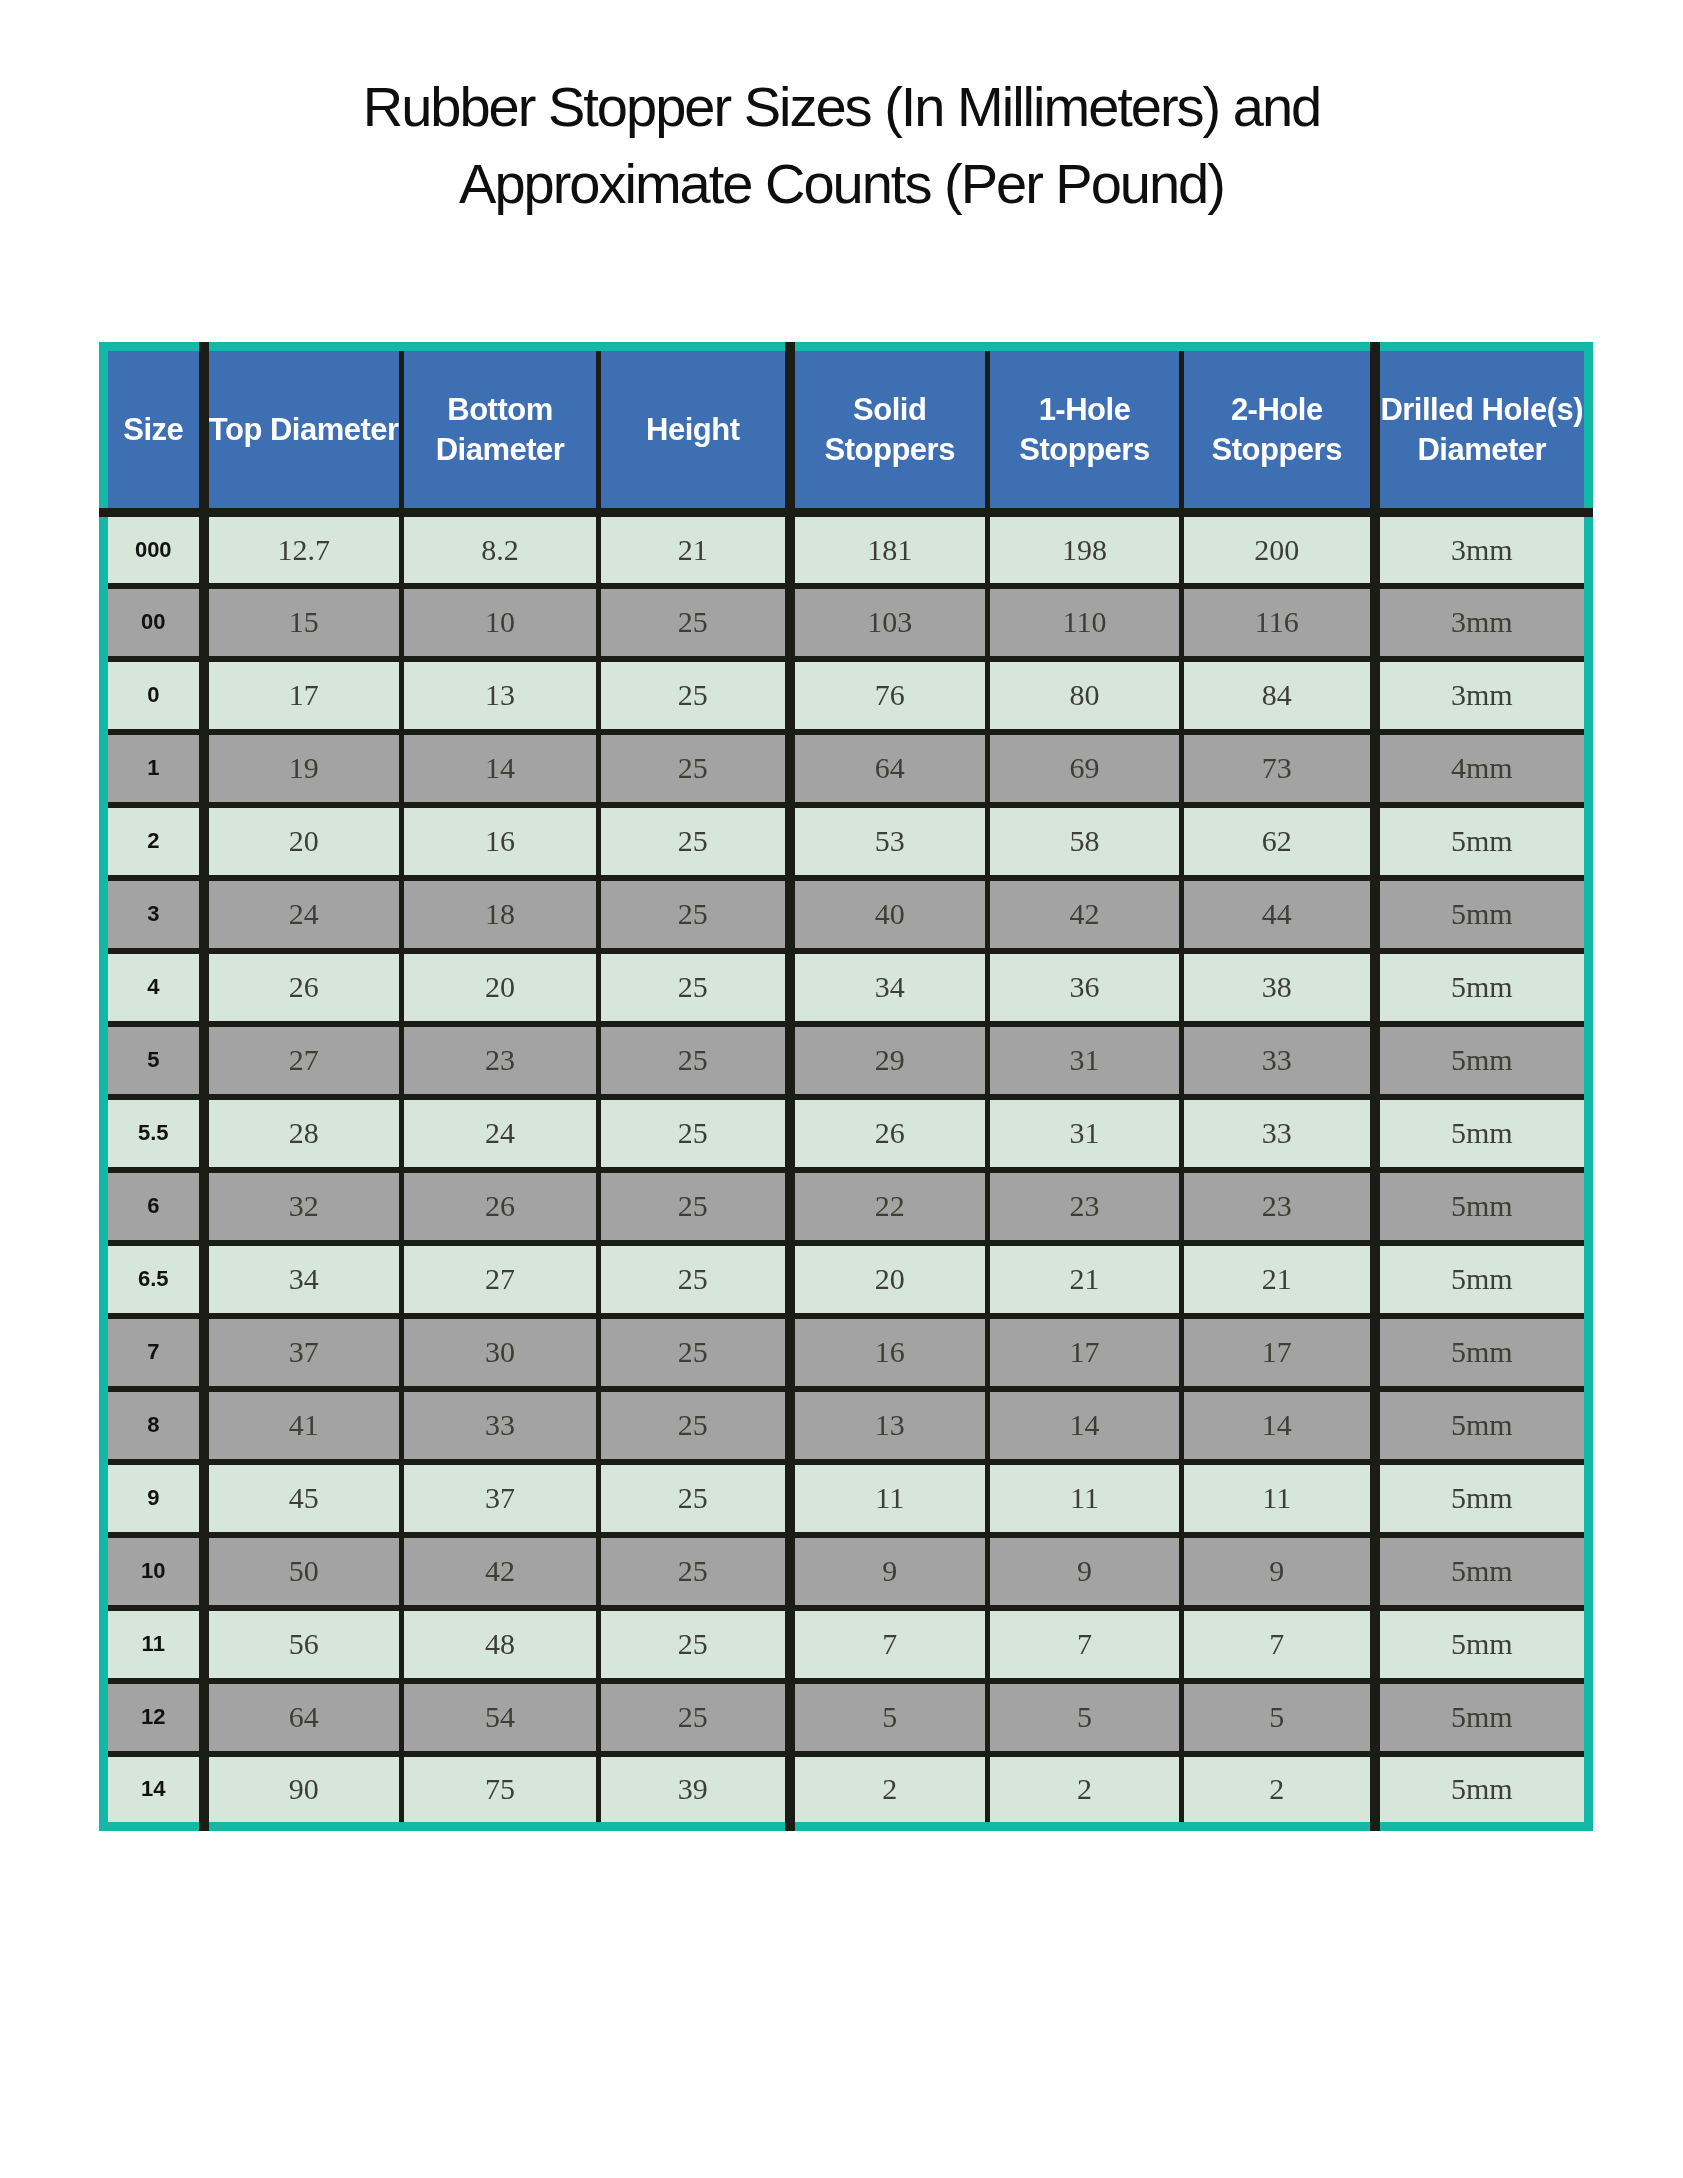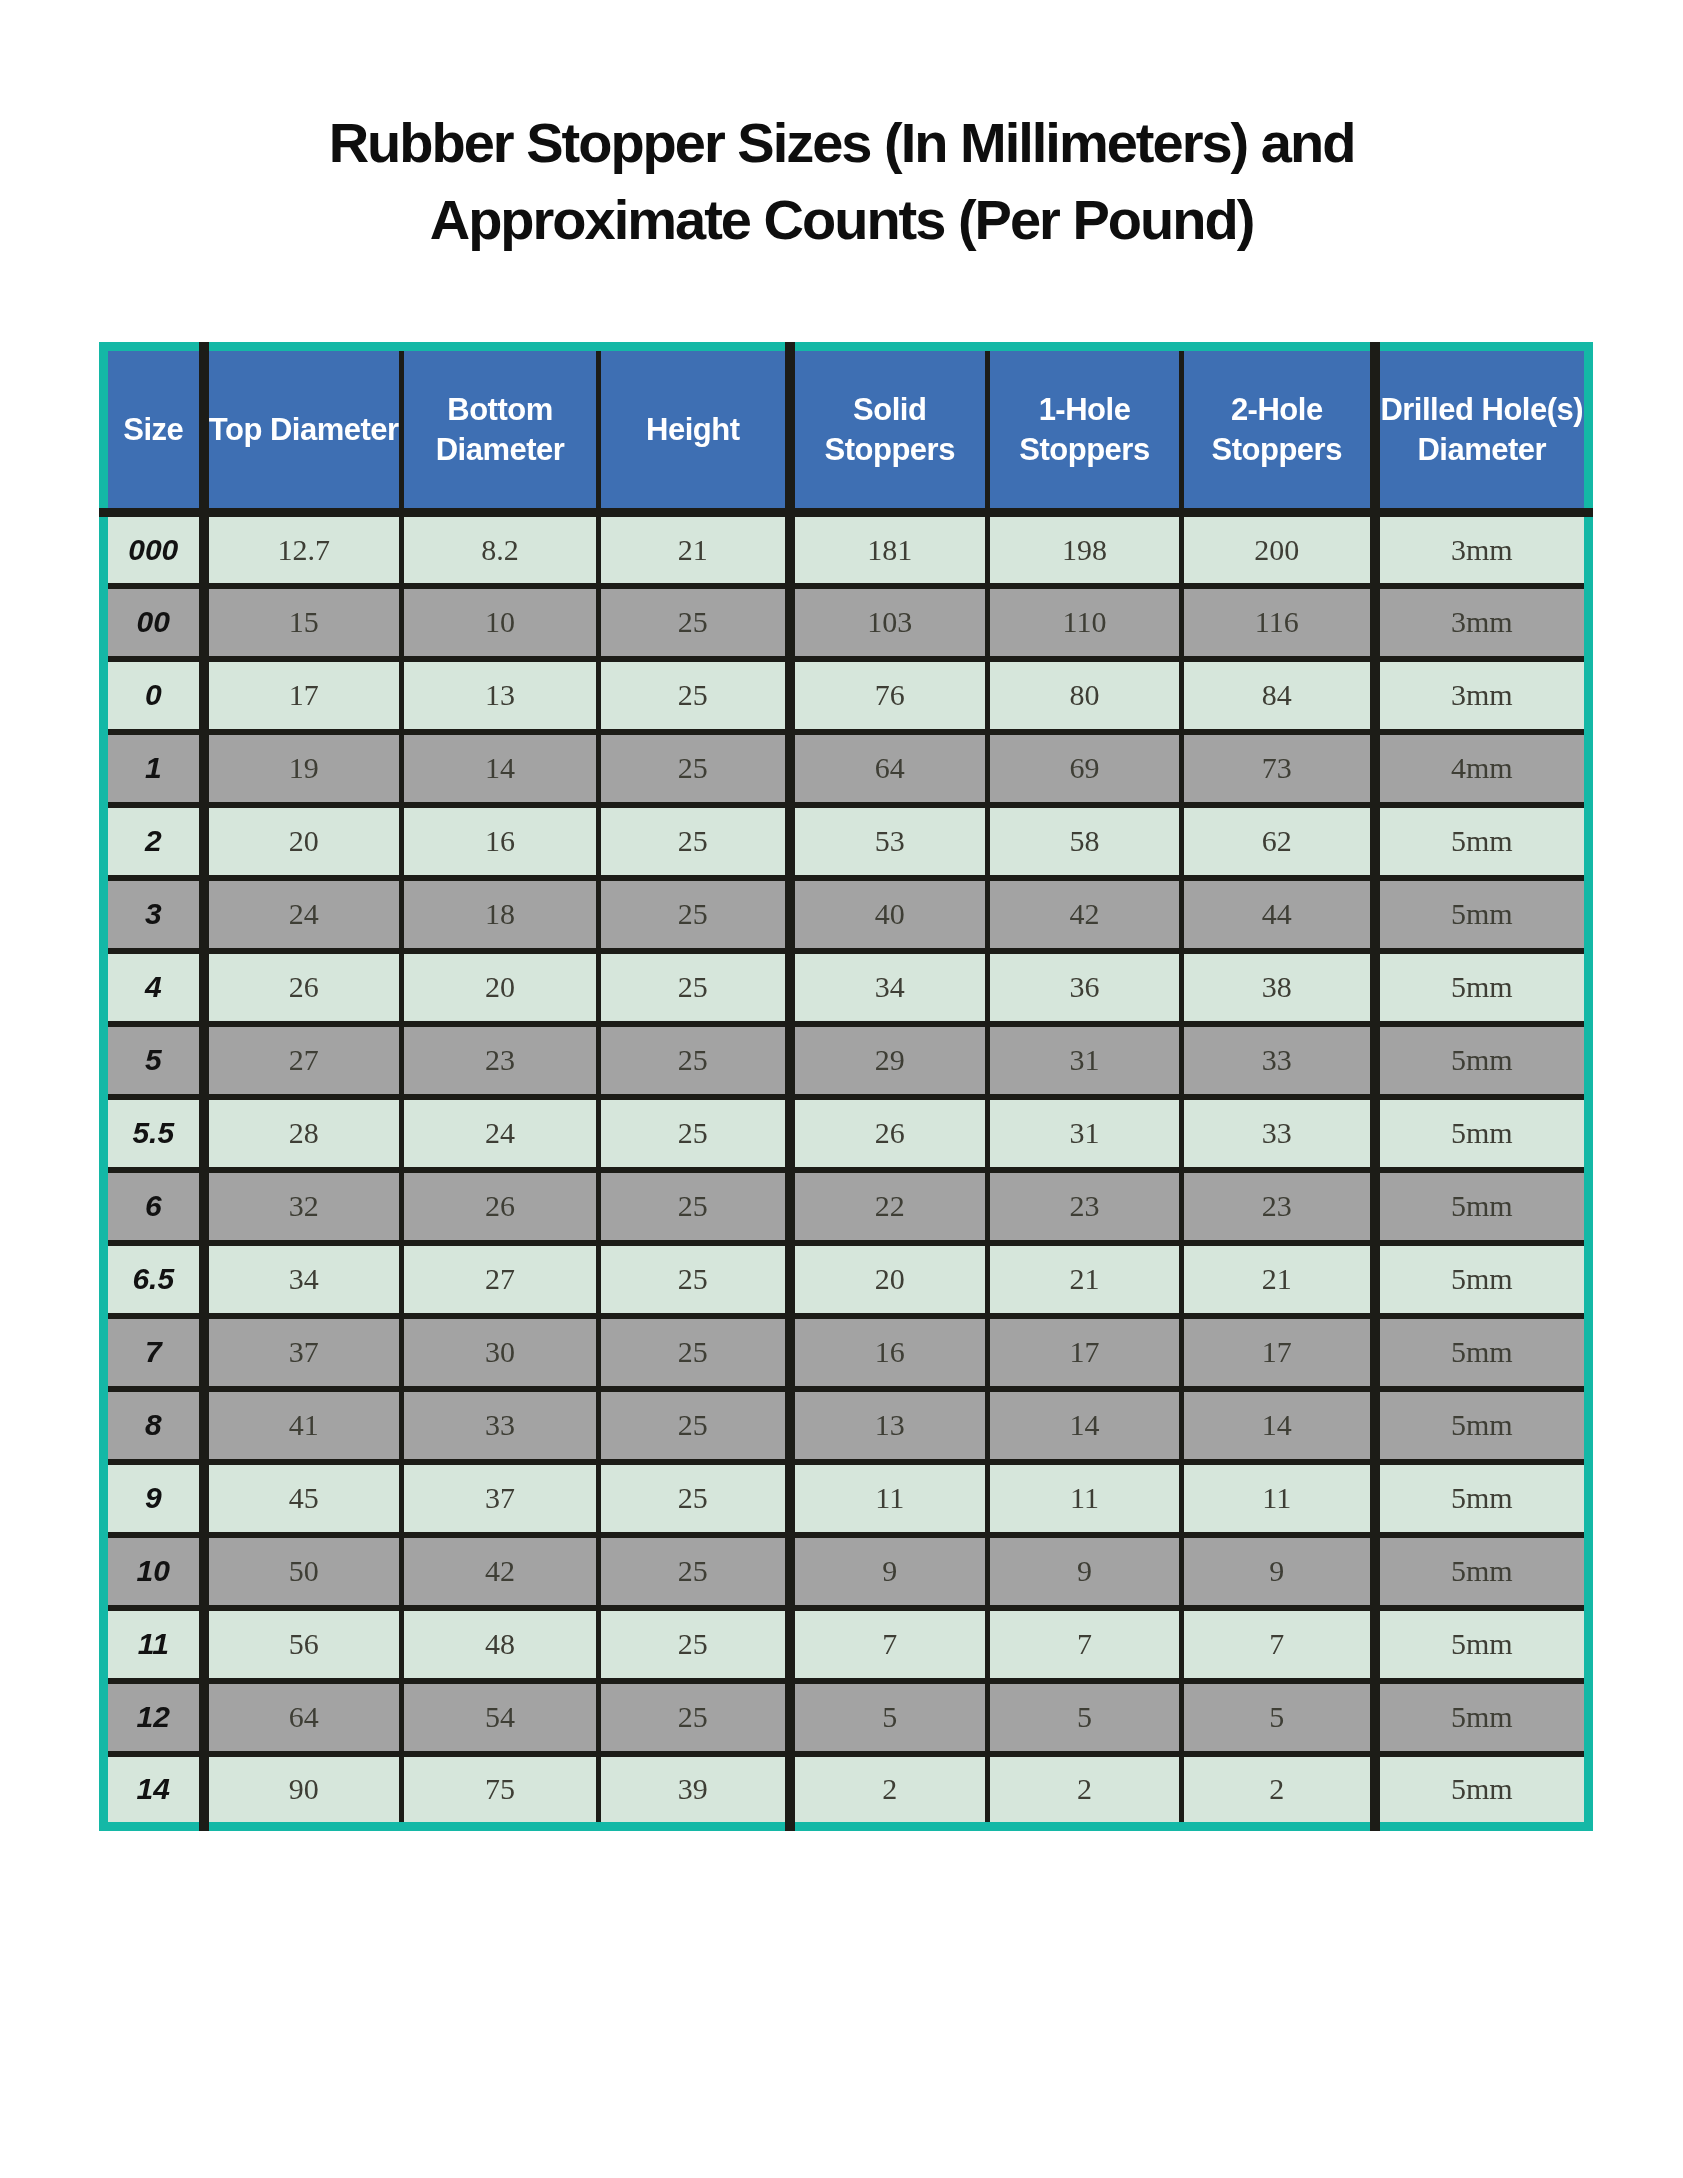--- a/index.html
+++ b/index.html
@@ -5,24 +5,24 @@
   html, body { margin: 0; padding: 0; }
   body {
     width: 1683px;
     height: 2178px;
     position: relative;
     background: #ffffff;
     font-family: "Liberation Sans", sans-serif;
   }
   .page-title {
     margin: 0;
-    padding-top: 104px;
+    padding-top: 68px;
     text-align: center;
     font-size: 56px;
-    font-weight: bold;
+    font-weight: normal;
     letter-spacing: -2px;
     line-height: 77px;
     color: #0e0e0e;
   }
   table.stopper-table {
     position: absolute;
     left: 99px;
     top: 342px;
     width: 1485px;
     table-layout: fixed;
@@ -47,24 +47,23 @@
     font-weight: bold;
     letter-spacing: -0.5px;
     line-height: 40px;
     border-bottom-width: 9px;
   }
   .stopper-table tbody tr { height: 73px; }
   .stopper-table tbody tr.row-a { background: #d6e6db; }
   .stopper-table tbody tr.row-b { background: #a3a3a3; }
   .stopper-table tbody th.size-cell {
     font-family: "Liberation Sans", sans-serif;
-    font-size: 30px;
+    font-size: 22px;
     font-weight: bold;
     color: #121212;
-    font-style: italic;
   }
   .stopper-table tbody td.value-cell {
     font-family: "Liberation Serif", serif;
     font-size: 30px;
     font-weight: normal;
     color: #3e3e35;
   }
 </style>
 </head>
 <body>

